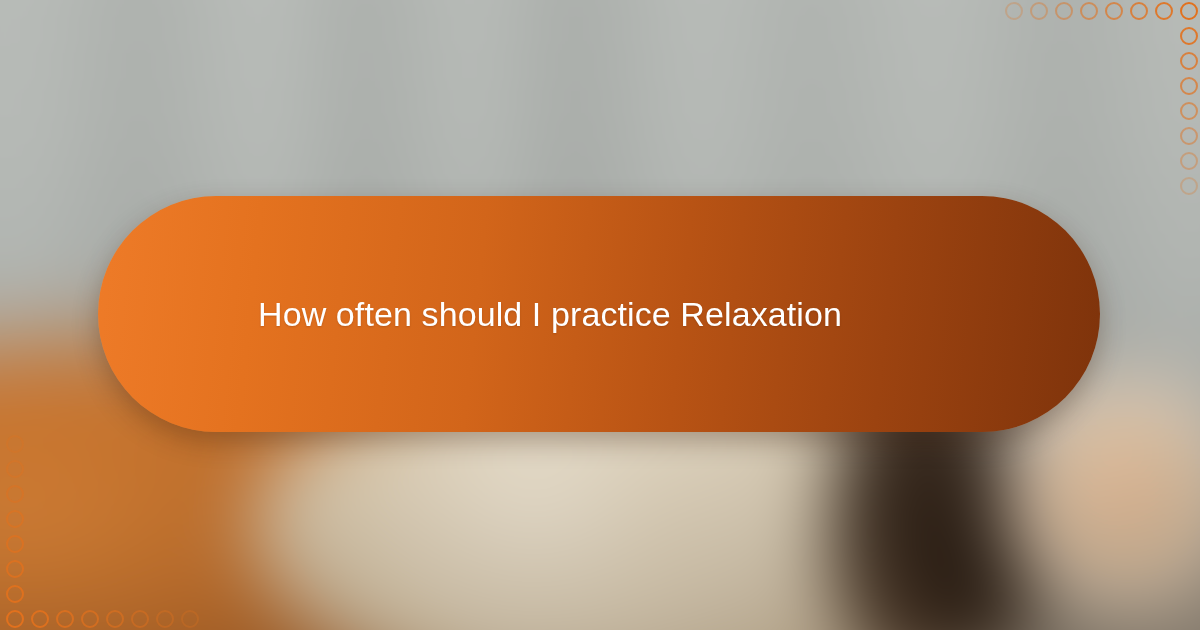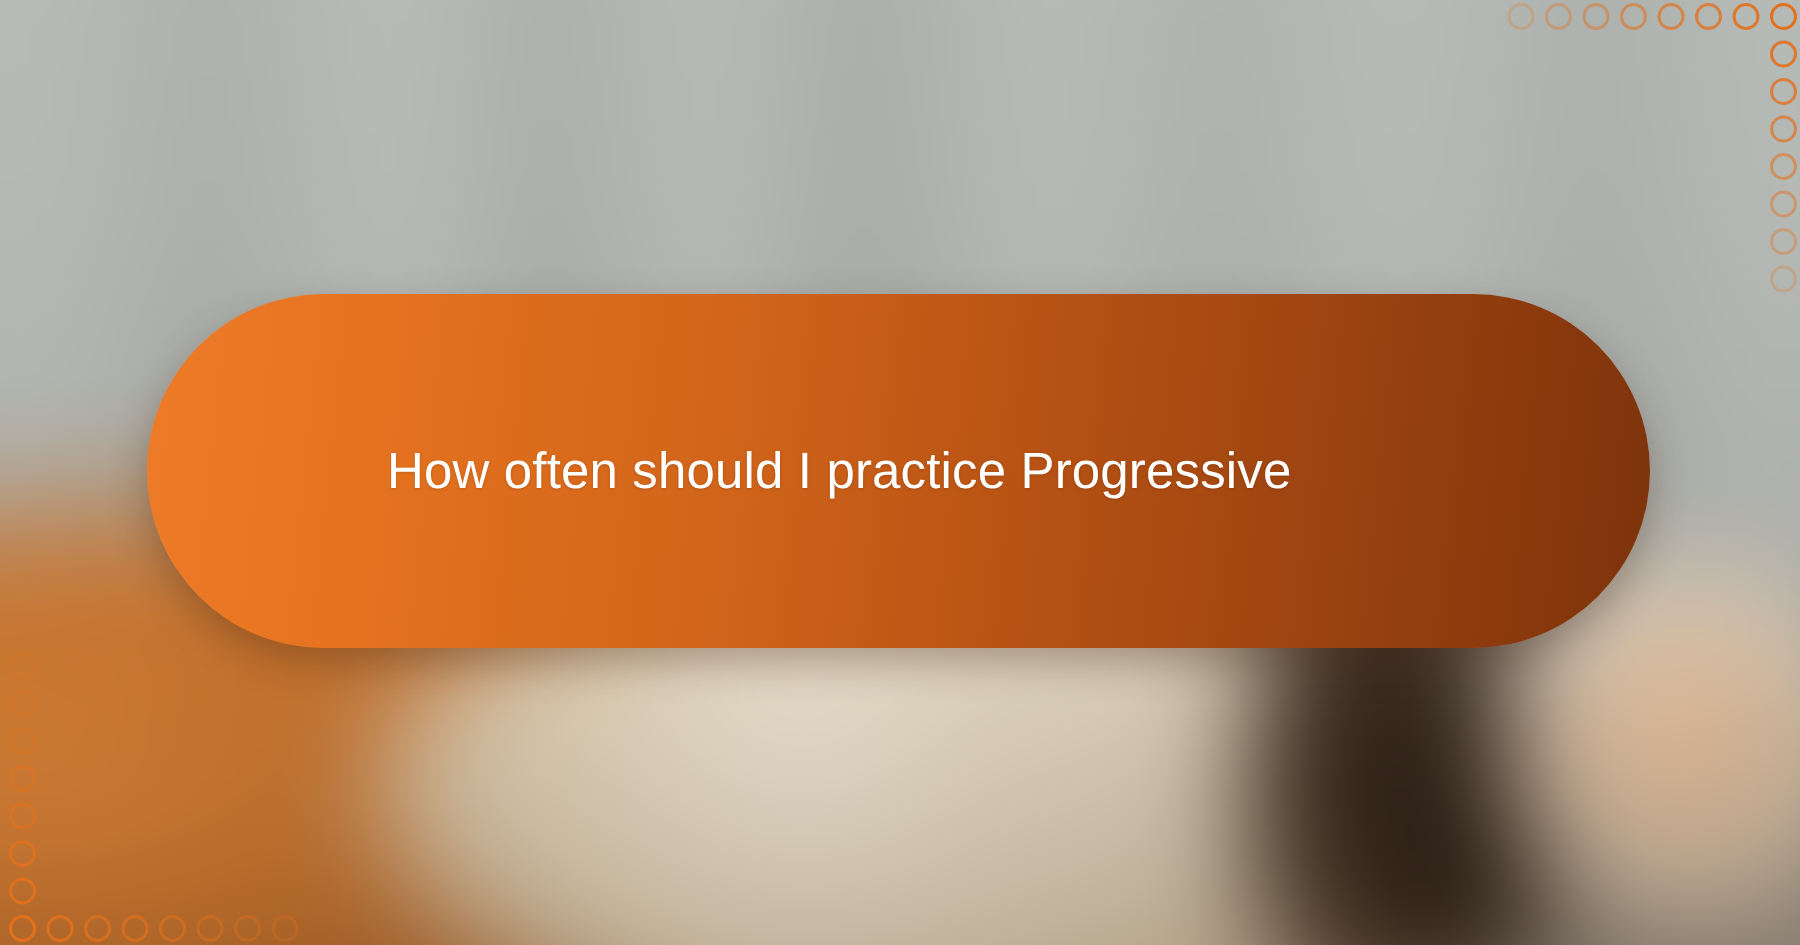--- a/index.html
+++ b/index.html
@@ -253,18 +253,18 @@
       <div class="dot" style="left: 6px; top: 135px; border-color: rgb(226, 113, 29); opacity: 0.69;"></div>
       <div class="dot" style="left: 6px; top: 110px; border-color: rgb(226, 113, 29); opacity: 0.58;"></div>
       <div class="dot" style="left: 6px; top: 85px; border-color: rgb(226, 113, 29); opacity: 0.47;"></div>
       <div class="dot" style="left: 6px; top: 60px; border-color: rgb(226, 113, 29); opacity: 0.37;"></div>
       <div class="dot" style="left: 6px; top: 35px; border-color: rgb(226, 113, 29); opacity: 0.27;"></div>
     </div>
 
   <div class="card">
     <div class="card-inner">
       <div class="question-text">
-        <span>How often should I practice Progressive</span><br>
+        <span>How often should I practice Relaxation</span><br>
       </div>
     </div>
   </div>
 
 </div>
 
 </body></html>

